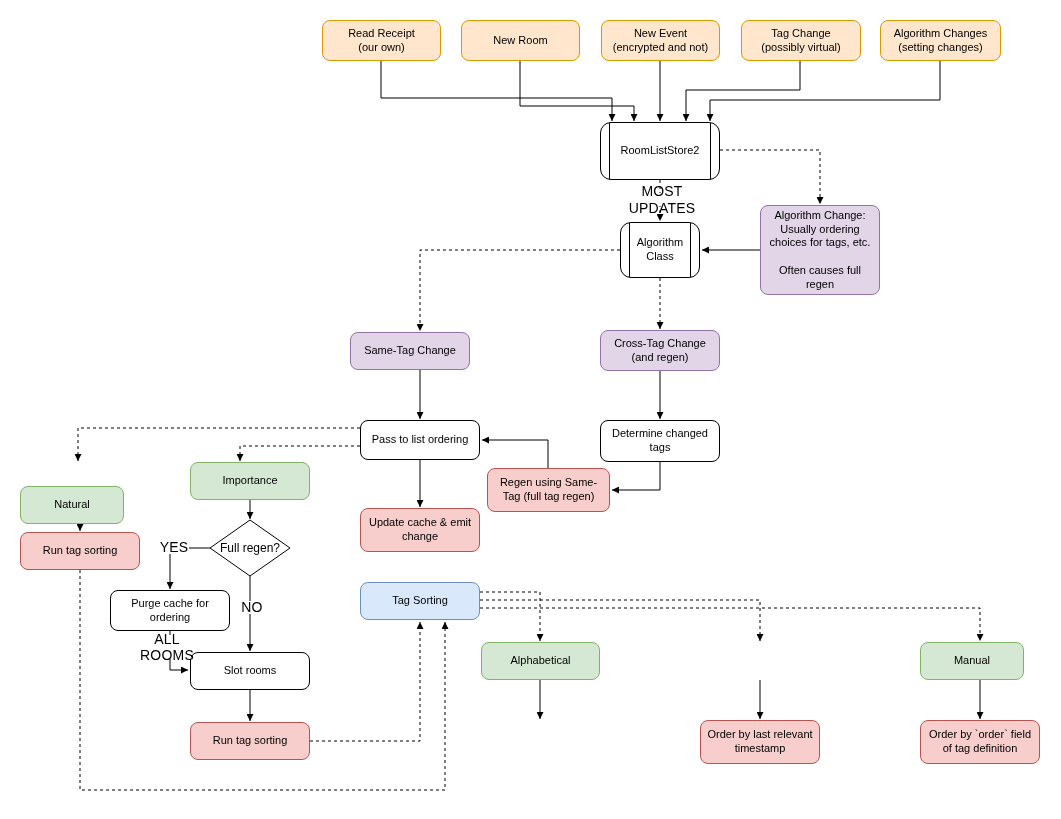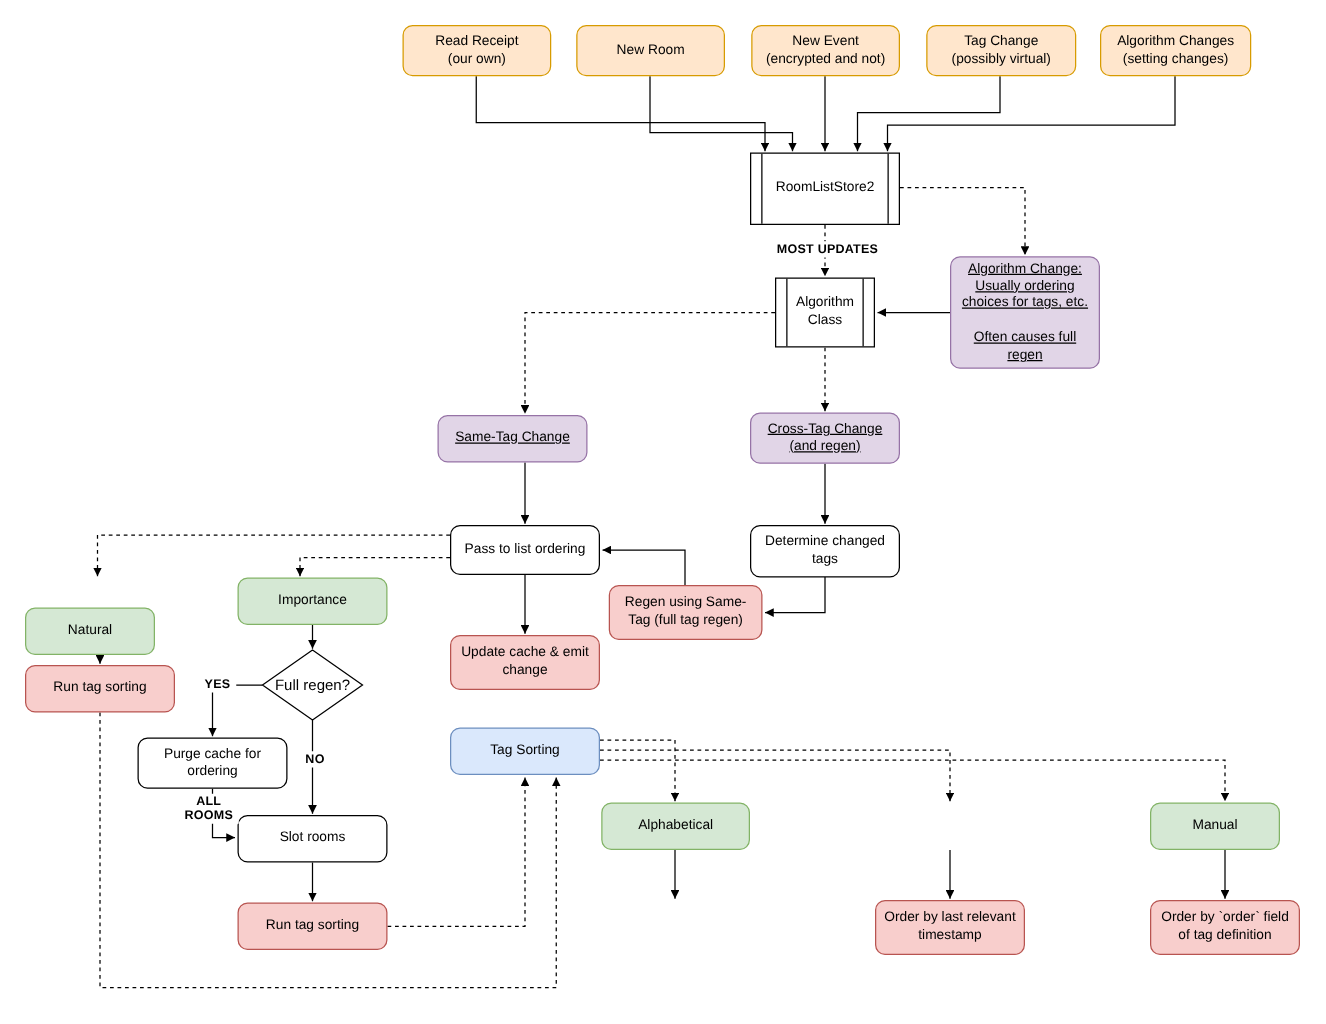--- a/index.html
+++ b/index.html
@@ -6,33 +6,33 @@
   body{font-family:"Liberation Sans",sans-serif;color:#000;}
   #canvas{position:relative;width:1061px;height:819px;background:#fff;overflow:hidden;}
   svg.edges{position:absolute;left:0;top:0;z-index:0;}
   .node{
     position:absolute;box-sizing:border-box;z-index:1;
     display:flex;align-items:center;justify-content:center;
     text-align:center;font-size:11px;line-height:1.25;
     border:1px solid var(--node_stroke,#000);background:var(--node_fill,#fff);
     border-radius:8px;white-space:pre-line;padding:1px 3px;
   }
-  .process{border-radius:0;}
+  .process{border-radius:11px;}
   .process::before,.process::after{content:"";position:absolute;top:0;bottom:0;width:0;border-left:1px solid var(--node_stroke,#000);}
   .process::before{left:8px;}
   .process::after{right:8px;}
   .orange{background:var(--orange_fill,#ffe6cc);border-color:var(--orange_stroke,#d79b00);}
-  .purple{background:var(--purple_fill,#e1d5e7);border-color:var(--purple_stroke,#9673a6);text-decoration:underline;}
+  .purple{background:var(--purple_fill,#e1d5e7);border-color:var(--purple_stroke,#9673a6);}
   .green{background:var(--green_fill,#d5e8d4);border-color:var(--green_stroke,#82b366);}
   .red{background:var(--red_fill,#f8cecc);border-color:var(--red_stroke,#b85450);}
   .blue{background:var(--blue_fill,#dae8fc);border-color:var(--blue_stroke,#6c8ebf);}
   .edge-label{
-    position:absolute;z-index:2;font-size:10px;background:#fff;
+    position:absolute;z-index:2;font-size:14px;background:#fff;
     display:flex;align-items:center;justify-content:center;text-align:center;
-    white-space:pre-line;line-height:1.15;padding:0 2px;letter-spacing:0.2px;font-weight:bold;
+    white-space:pre-line;line-height:1.15;padding:0 2px;letter-spacing:0.2px;
   }
   .diamond-label{
     position:absolute;z-index:2;font-size:12px;
     display:flex;align-items:center;justify-content:center;text-align:center;
   }
 </style>
 </head>
 <body>
 
 <div id="canvas">

